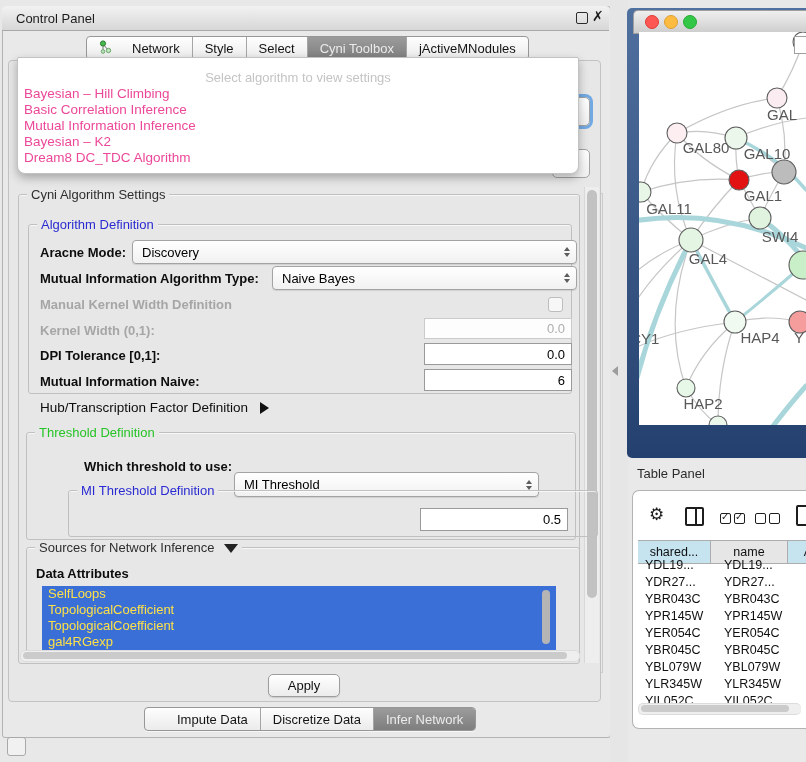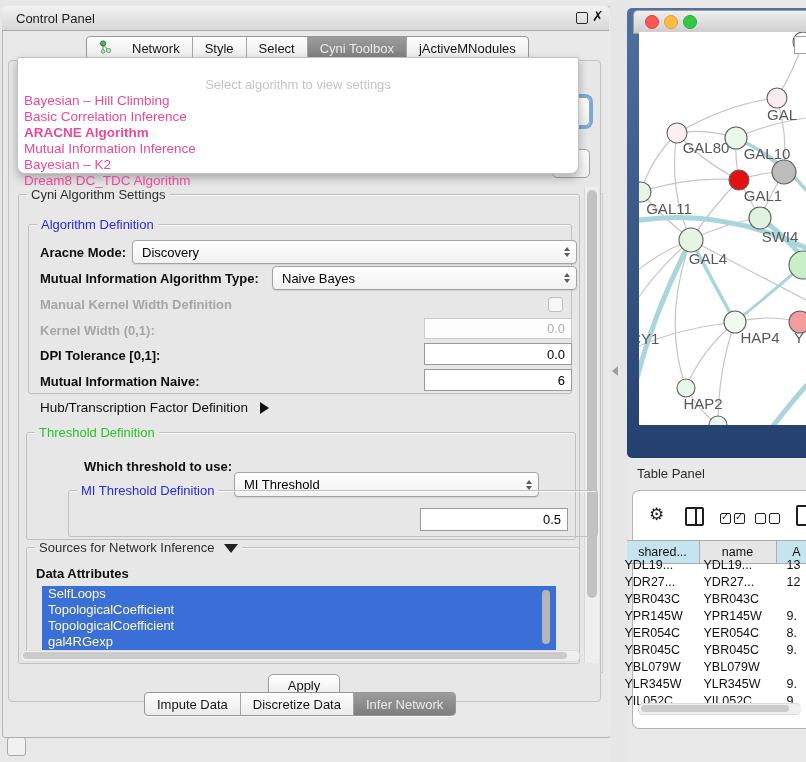--- a/index.html
+++ b/index.html
@@ -17,21 +17,21 @@
   #cp-float{left:576px;top:12px;width:10px;height:10px;border:1.5px solid #2b2b2b;border-radius:2px;}
   #cp-close{left:592px;top:8px;font-size:14px;font-weight:bold;color:#1b1b1b;}
 
   .seg-bar{display:flex;height:22px;border:1px solid #979797;border-radius:4px;overflow:hidden;
            background:linear-gradient(#fefefe,#ebebeb);box-shadow:0 1px 0 rgba(255,255,255,.6);}
   .seg{display:flex;align-items:center;gap:20px;padding:0 12px;font-size:13px;color:#141414;
        border-right:1px solid #a5a5a5;white-space:nowrap;}
   .seg:last-child{border-right:none;}
   .seg.active{background:linear-gradient(#9c9c9c,#7e7e7e);color:#ebebeb;}
   #cp-tabbar{left:86px;top:36px;}
-  #cp-bottom-tabbar{left:144px;top:692px;}
+  #cp-bottom-tabbar{left:144px;top:707px;padding-left:20px;}
 
   #cp-content{left:8px;top:60px;width:591px;height:640px;background:#e7e7e7;
               border:1px solid #c3c3c3;border-radius:4px;}
 
   
   .frag-combo{background:linear-gradient(#fff,#f0f0f0);border:1px solid #a3a3a3;border-radius:5px;}
   #frag-focus{box-shadow:0 0 0 3px rgba(94,158,224,.85);}
 
   
   #cp-scrollpane{left:12px;top:186px;width:586px;height:478px;border:1px solid #cccccc;background:#e7e7e7;}
@@ -60,30 +60,30 @@
   .field{position:absolute;background:#fff;border:1px solid #9a9a9a;font-size:13px;color:#000;
          display:flex;align-items:center;justify-content:flex-end;padding-right:6px;}
   .field.disabled{border-color:#cbcbcb;color:#aeaeae;background:#fdfdfd;}
 
   .checkbox{position:absolute;width:13px;height:13px;border:1px solid #bdbdbd;border-radius:3px;background:#f7f7f7;}
 
   .tri-right{display:inline-block;width:0;height:0;border-top:6px solid transparent;border-bottom:6px solid transparent;border-left:9px solid #111;vertical-align:-2px;}
   .tri-dn-lg{display:inline-block;width:0;height:0;border-left:7px solid transparent;border-right:7px solid transparent;border-top:9px solid #222;vertical-align:-1px;}
 
   #attr-list{left:42px;top:586px;width:514px;height:64px;background:#fff;overflow:hidden;}
-  #attr-list div{height:16px;line-height:16px;font-size:13px;color:#fef9c3;padding-left:6px;}
+  #attr-list div{height:16px;line-height:16px;font-size:13px;color:#fde047;padding-left:6px;}
 
   #apply-btn{left:268px;top:674px;width:70px;height:21px;border:1px solid #9d9d9d;border-radius:5px;
              background:linear-gradient(#ffffff,#ececec);font-size:13px;color:#111;
              display:flex;align-items:center;justify-content:center;box-shadow:0 1px 1px rgba(0,0,0,.12);}
 
   
   #algo-popup{left:17px;top:57px;width:560px;height:115px;background:#fff;border:1px solid #c2c2c2;
               border-radius:2px 2px 8px 8px;box-shadow:0 4px 10px rgba(0,0,0,.28);z-index:50;}
-  #popup-placeholder{text-align:center;font-size:13px;color:#c4c4c4;padding-top:19px;height:16px;}
+  #popup-placeholder{text-align:center;font-size:13px;color:#c4c4c4;padding-top:12px;height:16px;}
   #algo-popup ul{list-style:none;margin:0;padding:0 0 0 6px;}
   #algo-popup li{font-size:13.5px;line-height:16px;color:#ec4899;white-space:nowrap;}
   #algo-popup li.bold{font-weight:bold;}
 
   
   #divider-col{left:610px;top:0;width:18px;height:762px;background:#e6e6e6;}
   #collapse-handle{left:612px;top:366px;width:0;height:0;border-top:5px solid transparent;border-bottom:5px solid transparent;border-right:6px solid #9d9d9d;}
 
   
   #net-window{left:627px;top:8px;width:179px;height:450px;
@@ -101,21 +101,21 @@
                    border:1px solid #b3b3b3;border-right:none;border-radius:7px 0 0 7px;}
   #tbl-toolbar{left:640px;top:503px;width:166px;height:30px;}
   .gear{font-size:17px;color:#1d1d1d;line-height:17px;}
   .colicon{width:15px;height:15px;border:2px solid #1d1d1d;border-radius:2px;position:relative;}
   .colicon:after{content:"";position:absolute;left:50%;top:0;width:2px;height:100%;background:#1d1d1d;}
   .cb{display:inline-block;width:9px;height:9px;border:1.5px solid #1d1d1d;border-radius:2px;margin-right:3px;position:relative;}
   .cb.checked:after{content:"✓";position:absolute;left:0px;top:-3px;font-size:10px;font-weight:bold;color:#1d1d1d;}
   .docicon{width:13px;height:17px;border:2px solid #1d1d1d;border-radius:2px 5px 2px 2px;}
 
   #tbl{left:638px;top:540px;width:168px;}
-  .tbl-row{display:flex;height:17px;justify-content:center;}
+  .tbl-row{display:flex;height:17px;}
   .tbl-cell{font-size:12.5px;color:#101010;line-height:17px;padding-left:7px;overflow:hidden;white-space:nowrap;flex:none;}
   .c0{width:72px;} .c1{width:76px;} .c2{width:40px;}
   #tbl-header .tbl-cell{height:22px;line-height:22px;text-align:center;padding-left:0;font-size:12.5px;
                         border:1px solid #adadad;border-left:none;background:#e6e6e6;}
   #tbl-header .hl{background:#c5e4f0;}
 
   .small-sq-btn{left:7px;top:737px;width:17px;height:17px;border:1px solid #a9a9a9;border-radius:3px;background:#f1f1f1;}
   text{font-family:"Liberation Sans","DejaVu Sans",sans-serif;}
 </style>
 </head>
@@ -265,21 +265,20 @@
       <div class="seg active">
         <span>Infer Network</span>
       </div>
     </div>
 
   <div id="algo-popup" class="abs">
     <div id="popup-placeholder">Select algorithm to view settings</div>
     <ul id="popup-list">
         <li>Bayesian – Hill Climbing</li>
         <li>Basic Correlation Inference</li>
-        <li class="bold">ARACNE Algorithm</li>
         <li>Mutual Information Inference</li>
         <li>Bayesian – K2</li>
         <li>Dream8 DC_TDC Algorithm</li>
       </ul>
   </div>
 
   <div id="divider-col" class="abs"></div>
   <div id="collapse-handle" class="abs"></div>
 
   <div id="net-window" class="abs"></div>

